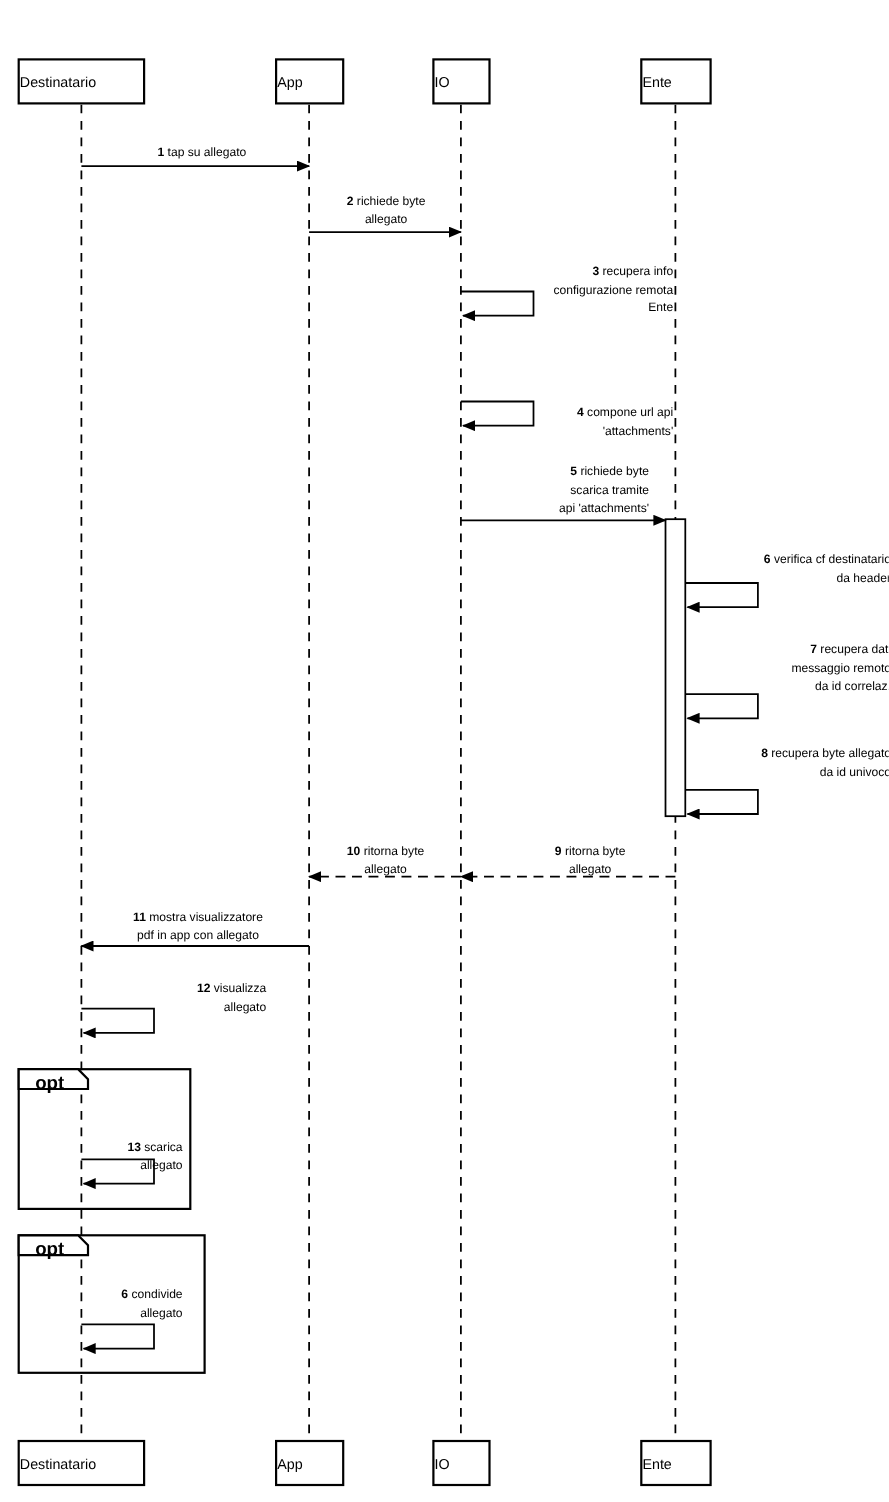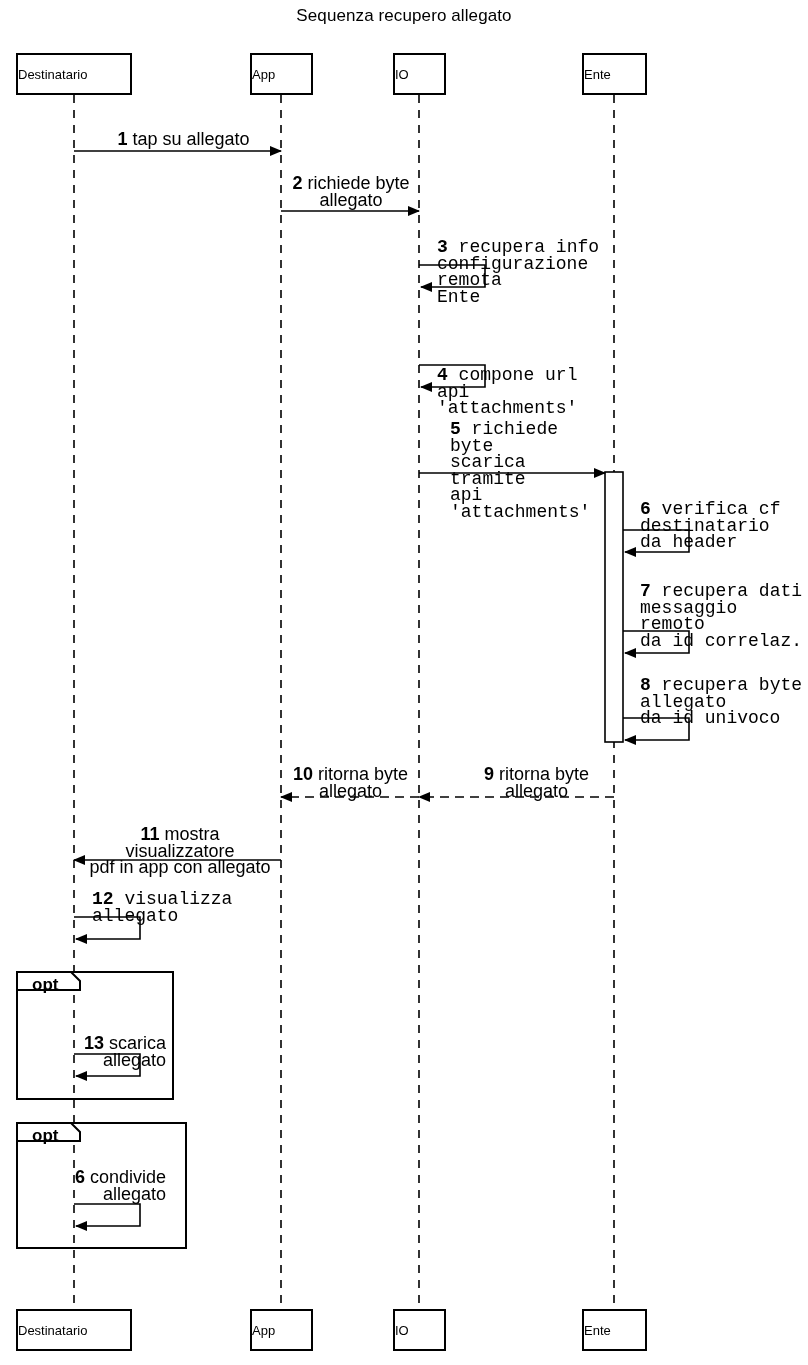--- a/index.html
+++ b/index.html
@@ -45,47 +45,46 @@
     background: #ffffff;
     display: flex;
     align-items: center;
     justify-content: flex-start;
     font-size: 13px;
     line-height: 1;
   }
   
   .msg-label {
     position: absolute;
-    font-size: 18px;
+    font-size: 11px;
     line-height: 16.5px;
     color: #000;
     white-space: pre-line;
     background: transparent;
   }
   .msg-label .seq {
     font-weight: bold;
   }
-  .msg-label.align-left  { text-align: left; font-family: Liberation Mono, monospace; }
+  .msg-label.align-left  { text-align: right; }
   .msg-label.align-right { text-align: right; }
   .msg-label.align-center{ text-align: center; }
   
   .frag-label {
     position: absolute;
     font-size: 17px;
     font-weight: bold;
     line-height: 1;
     color: #000;
   }
 </style>
 </head>
 <body>
 
 <div id="diagram-root">
 
-  <div class="diagram-title">Sequenza recupero allegato</div>
 
   <svg id="diagram-svg" width="808" height="1365">
     <defs>
       <marker id="arrow-solid" markerWidth="12" markerHeight="10" refX="11" refY="5" orient="auto" markerUnits="userSpaceOnUse">
         <path d="M0,0 L12,5 L0,10 Z" fill="#000"></path>
       </marker>
       <marker id="arrow-solid-rev" markerWidth="12" markerHeight="10" refX="1" refY="5" orient="auto" markerUnits="userSpaceOnUse">
         <path d="M12,0 L0,5 L12,10 Z" fill="#000"></path>
       </marker>
     </defs>

